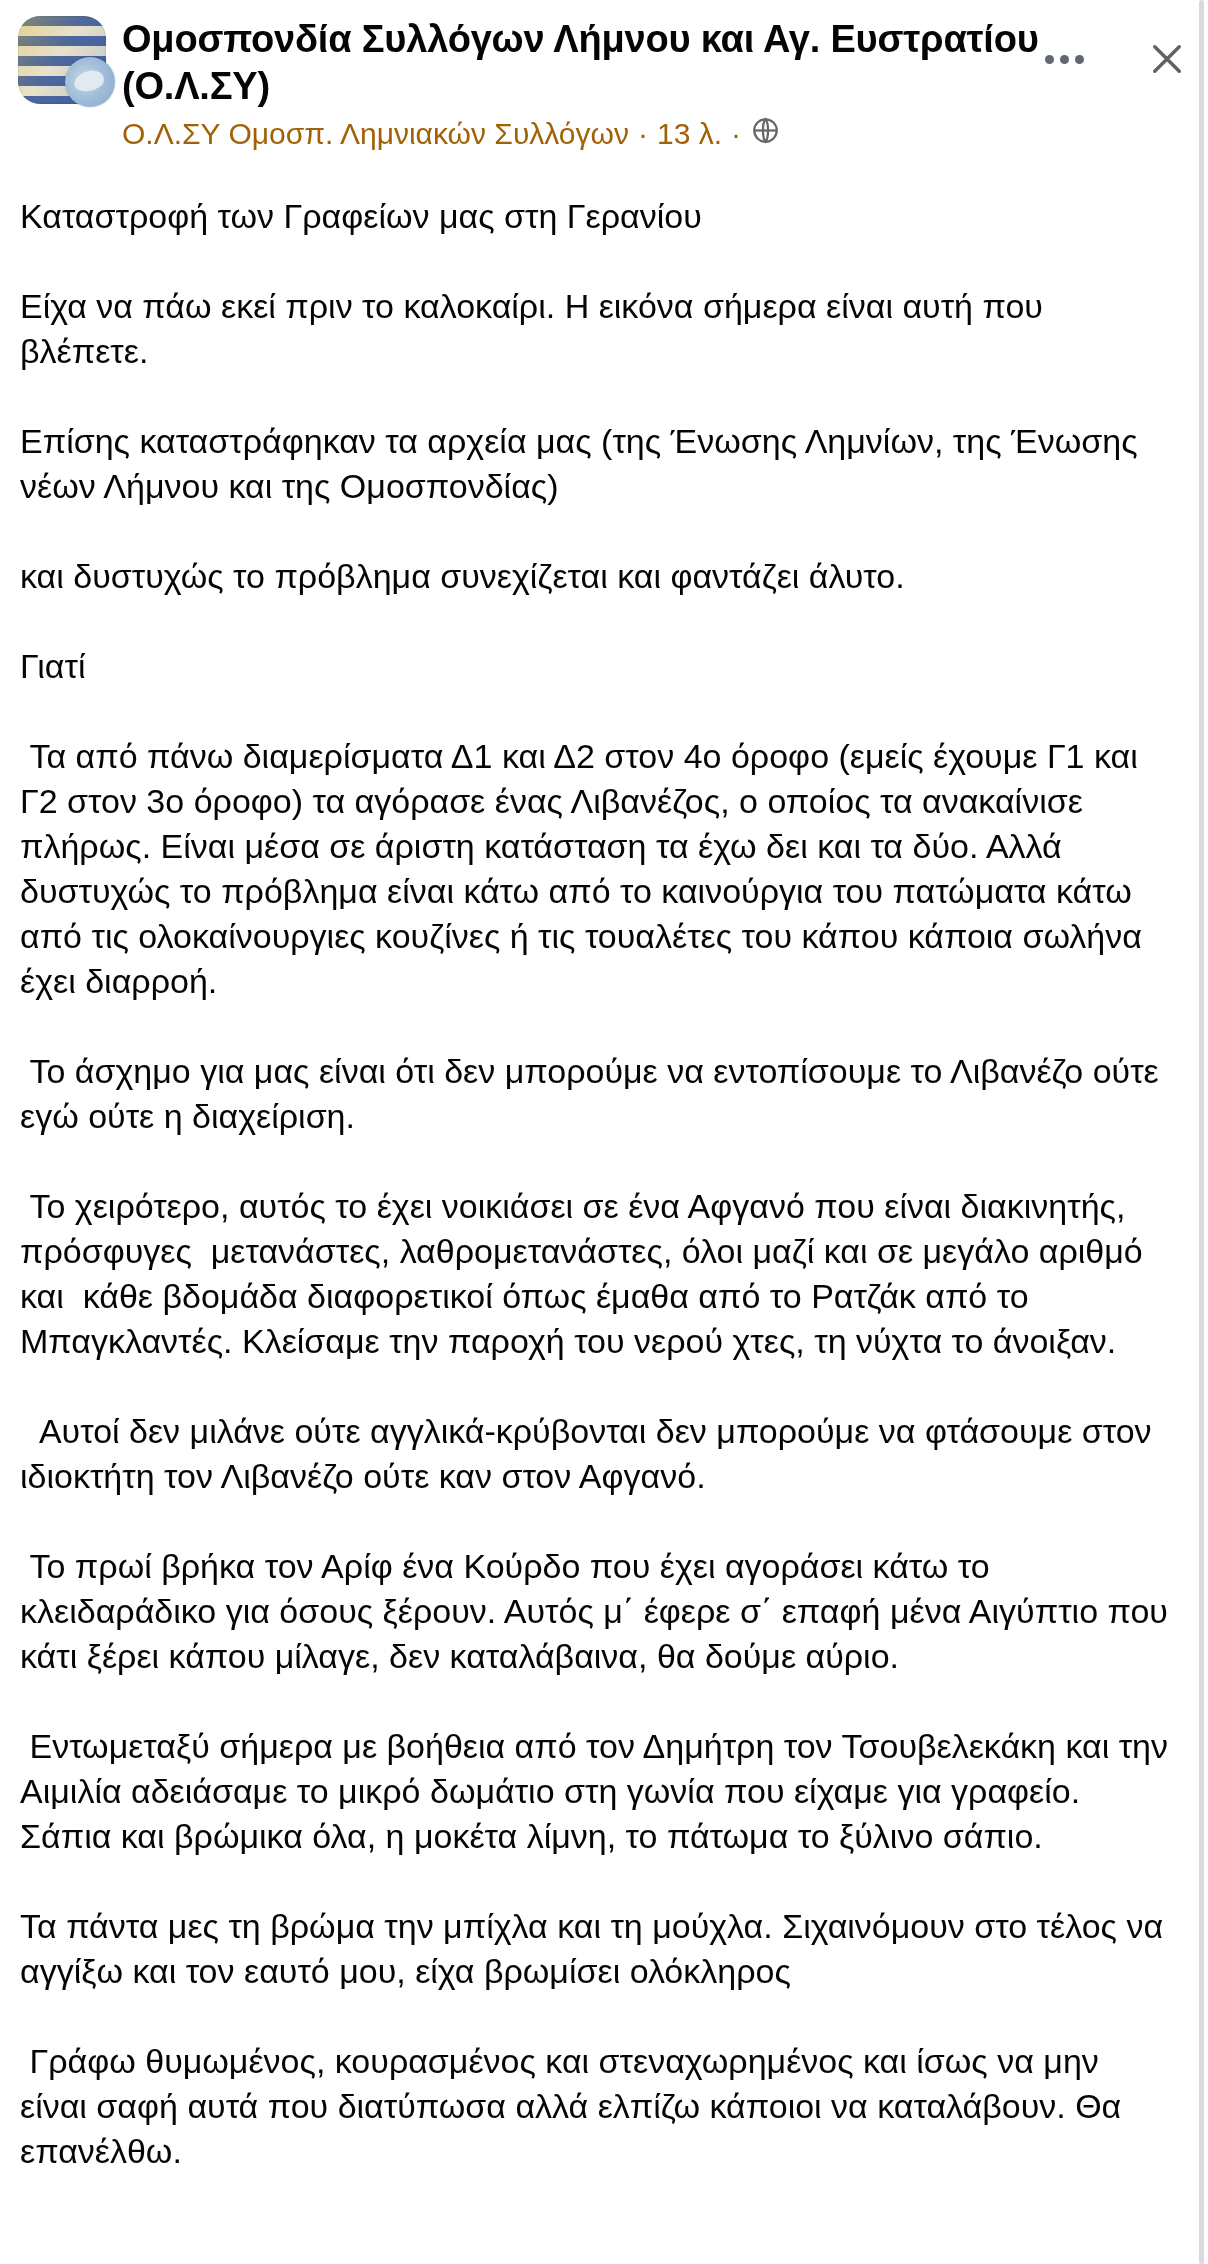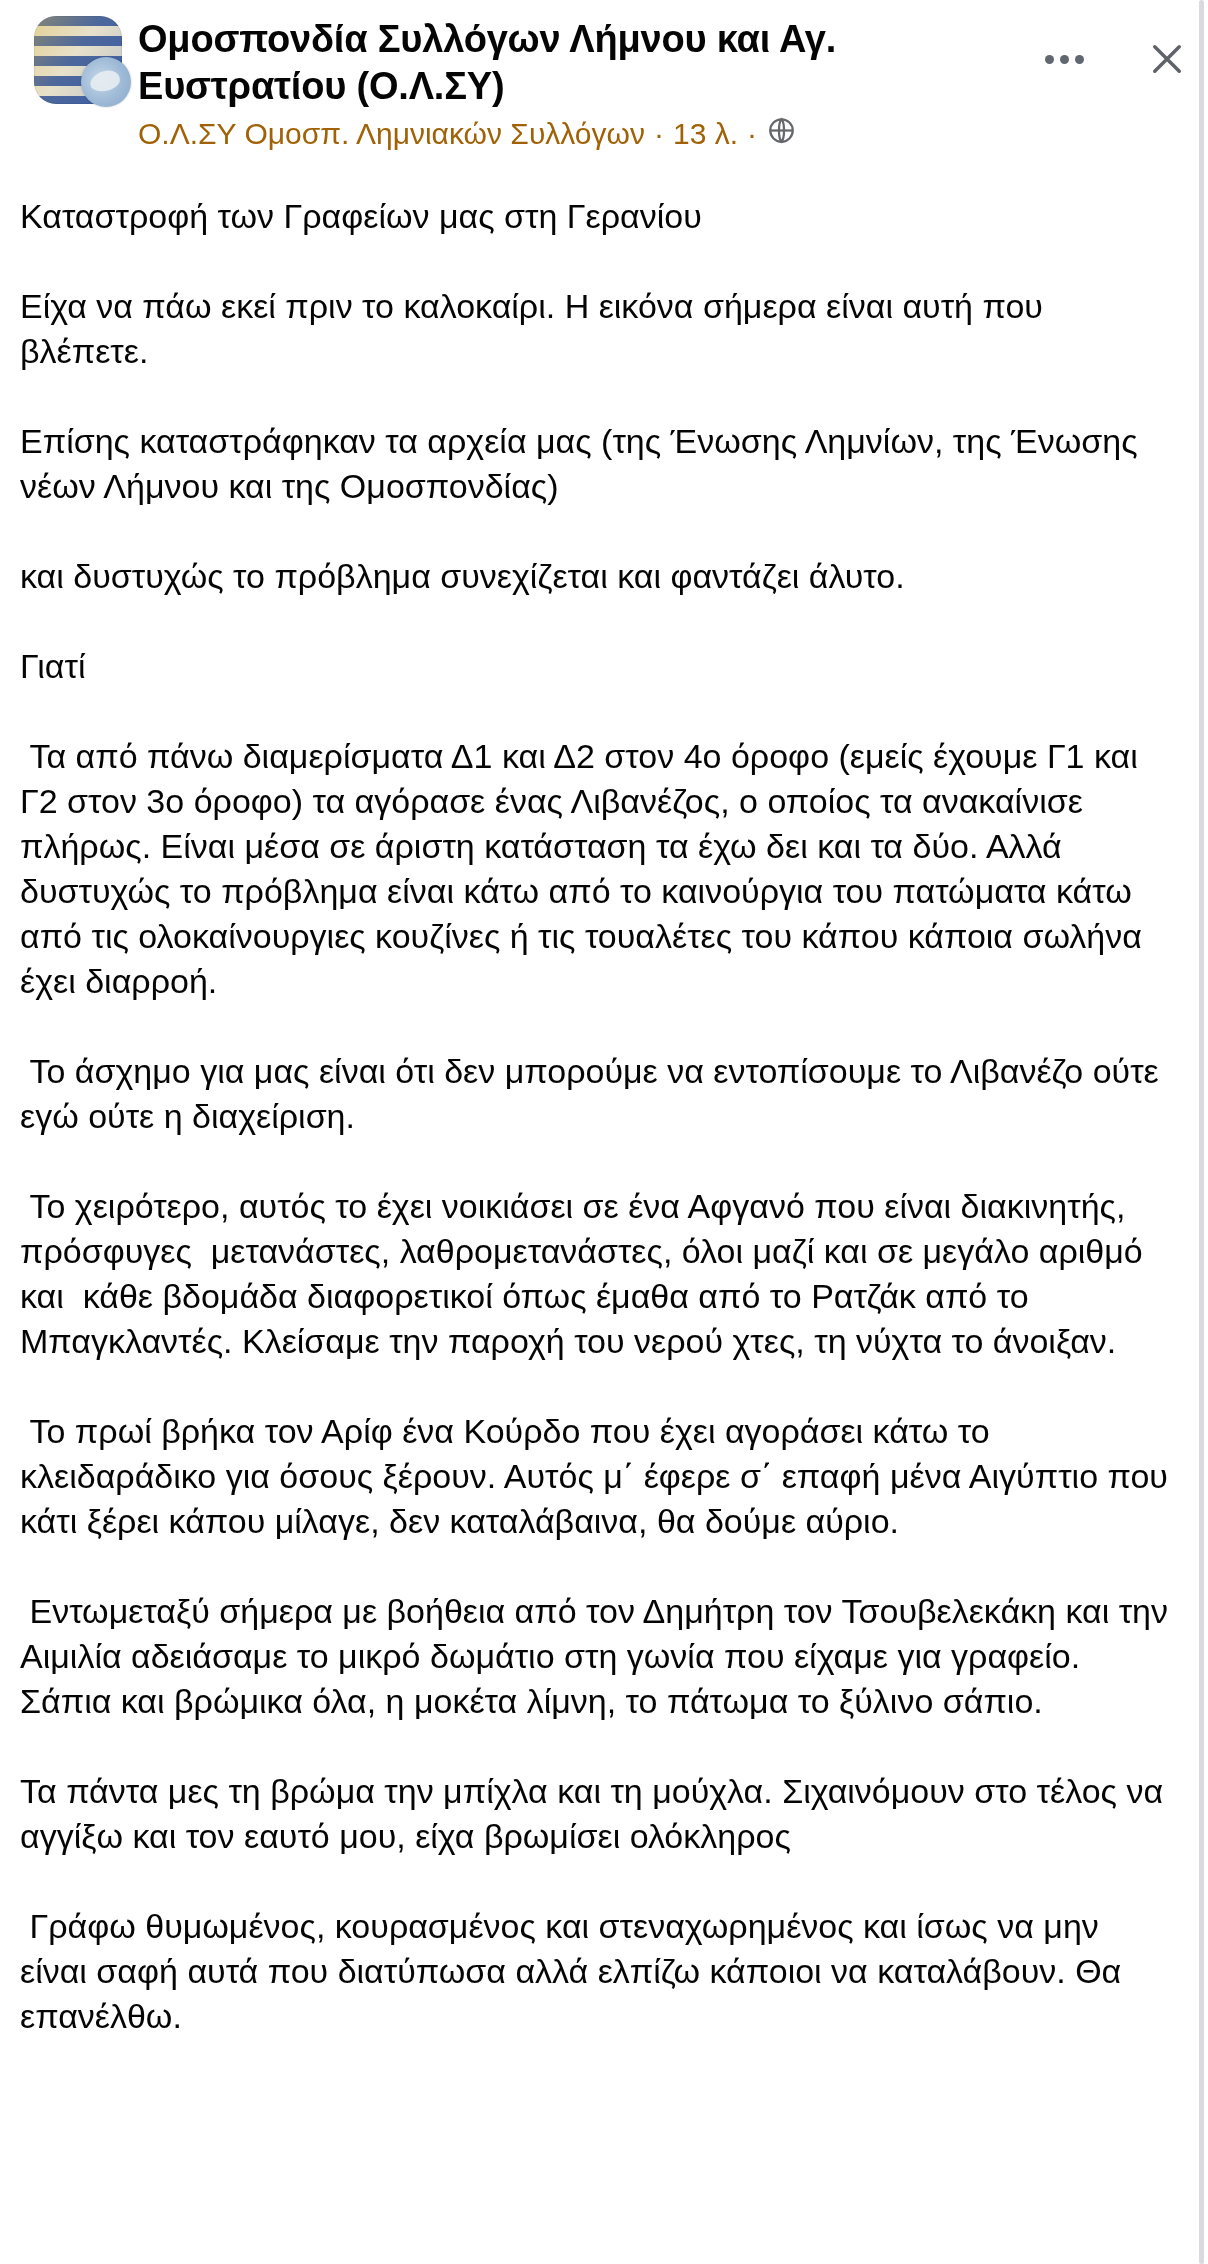--- a/index.html
+++ b/index.html
@@ -4,21 +4,21 @@
 <style>
   html,body{margin:0;padding:0;background:#ffffff;}
   body{
     width:1208px;height:2264px;position:relative;overflow:hidden;
     font-family:"Liberation Sans","DejaVu Sans",sans-serif;
     color:#050505;
   }
   
   .post-header{
     display:flex;align-items:flex-start;
-    padding:16px 16px 0 34px;
+    padding:16px 16px 0 18px;
   }
   .avatar{
     position:relative;width:88px;height:88px;flex:0 0 88px;
     border-radius:22px;margin-right:16px;cursor:pointer;
     background:repeating-linear-gradient(180deg,
       #3d5fa6 0px,#3d5fa6 10px,
       #e9e6da 10px,#e9e6da 20px);
     box-shadow:inset 0 0 0 1px rgba(0,0,0,.08);
     overflow:visible;
   }
@@ -115,19 +115,20 @@
 
 <div class="post-body">
   <p>Καταστροφή των Γραφείων μας στη Γερανίου</p>
   <p>Είχα να πάω εκεί πριν το καλοκαίρι. Η εικόνα σήμερα είναι αυτή που βλέπετε.</p>
   <p>Επίσης καταστράφηκαν τα αρχεία μας (της Ένωσης Λημνίων, της Ένωσης νέων Λήμνου και της Ομοσπονδίας)</p>
   <p>και δυστυχώς το πρόβλημα συνεχίζεται και φαντάζει άλυτο.</p>
   <p>Γιατί</p>
   <p> Τα από πάνω διαμερίσματα Δ1 και Δ2 στον 4ο όροφο (εμείς έχουμε Γ1 και Γ2 στον 3ο όροφο) τα αγόρασε ένας Λιβανέζος, ο οποίος τα ανακαίνισε πλήρως. Είναι μέσα σε άριστη κατάσταση τα έχω δει και τα δύο. Αλλά δυστυχώς το πρόβλημα είναι κάτω από το καινούργια του πατώματα κάτω από τις ολοκαίνουργιες κουζίνες ή τις τουαλέτες του κάπου κάποια σωλήνα έχει διαρροή.</p>
   <p> Το άσχημο για μας είναι ότι δεν μπορούμε να εντοπίσουμε το Λιβανέζο ούτε εγώ ούτε η διαχείριση.</p>
   <p> Το χειρότερο, αυτός το έχει νοικιάσει σε ένα Αφγανό που είναι διακινητής, πρόσφυγες  μετανάστες, λαθρομετανάστες, όλοι μαζί και σε μεγάλο αριθμό και  κάθε βδομάδα διαφορετικοί όπως έμαθα από το Ρατζάκ από το Μπαγκλαντές. Κλείσαμε την παροχή του νερού χτες, τη νύχτα το άνοιξαν.</p>
+  <p>  Αυτοί δεν μιλάνε ούτε αγγλικά-κρύβονται δεν μπορούμε να φτάσουμε στον ιδιοκτήτη τον Λιβανέζο ούτε καν στον Αφγανό.</p>
   <p> Το πρωί βρήκα τον Αρίφ ένα Κούρδο που έχει αγοράσει κάτω το κλειδαράδικο για όσους ξέρουν. Αυτός μ΄ έφερε σ΄ επαφή μένα Αιγύπτιο που κάτι ξέρει κάπου μίλαγε, δεν καταλάβαινα, θα δούμε αύριο.</p>
   <p> Εντωμεταξύ σήμερα με βοήθεια από τον Δημήτρη τον Τσουβελεκάκη και την Αιμιλία αδειάσαμε το μικρό δωμάτιο στη γωνία που είχαμε για γραφείο. Σάπια και βρώμικα όλα, η μοκέτα λίμνη, το πάτωμα το ξύλινο σάπιο.</p>
   <p>Τα πάντα μες τη βρώμα την μπίχλα και τη μούχλα. Σιχαινόμουν στο τέλος να αγγίξω και τον εαυτό μου, είχα βρωμίσει ολόκληρος</p>
   <p> Γράφω θυμωμένος, κουρασμένος και στεναχωρημένος και ίσως να μην είναι σαφή αυτά που διατύπωσα αλλά ελπίζω κάποιοι να καταλάβουν. Θα επανέλθω.</p>
 </div>
 
 <div class="scrollbar-track"></div>
 
 </body></html>

